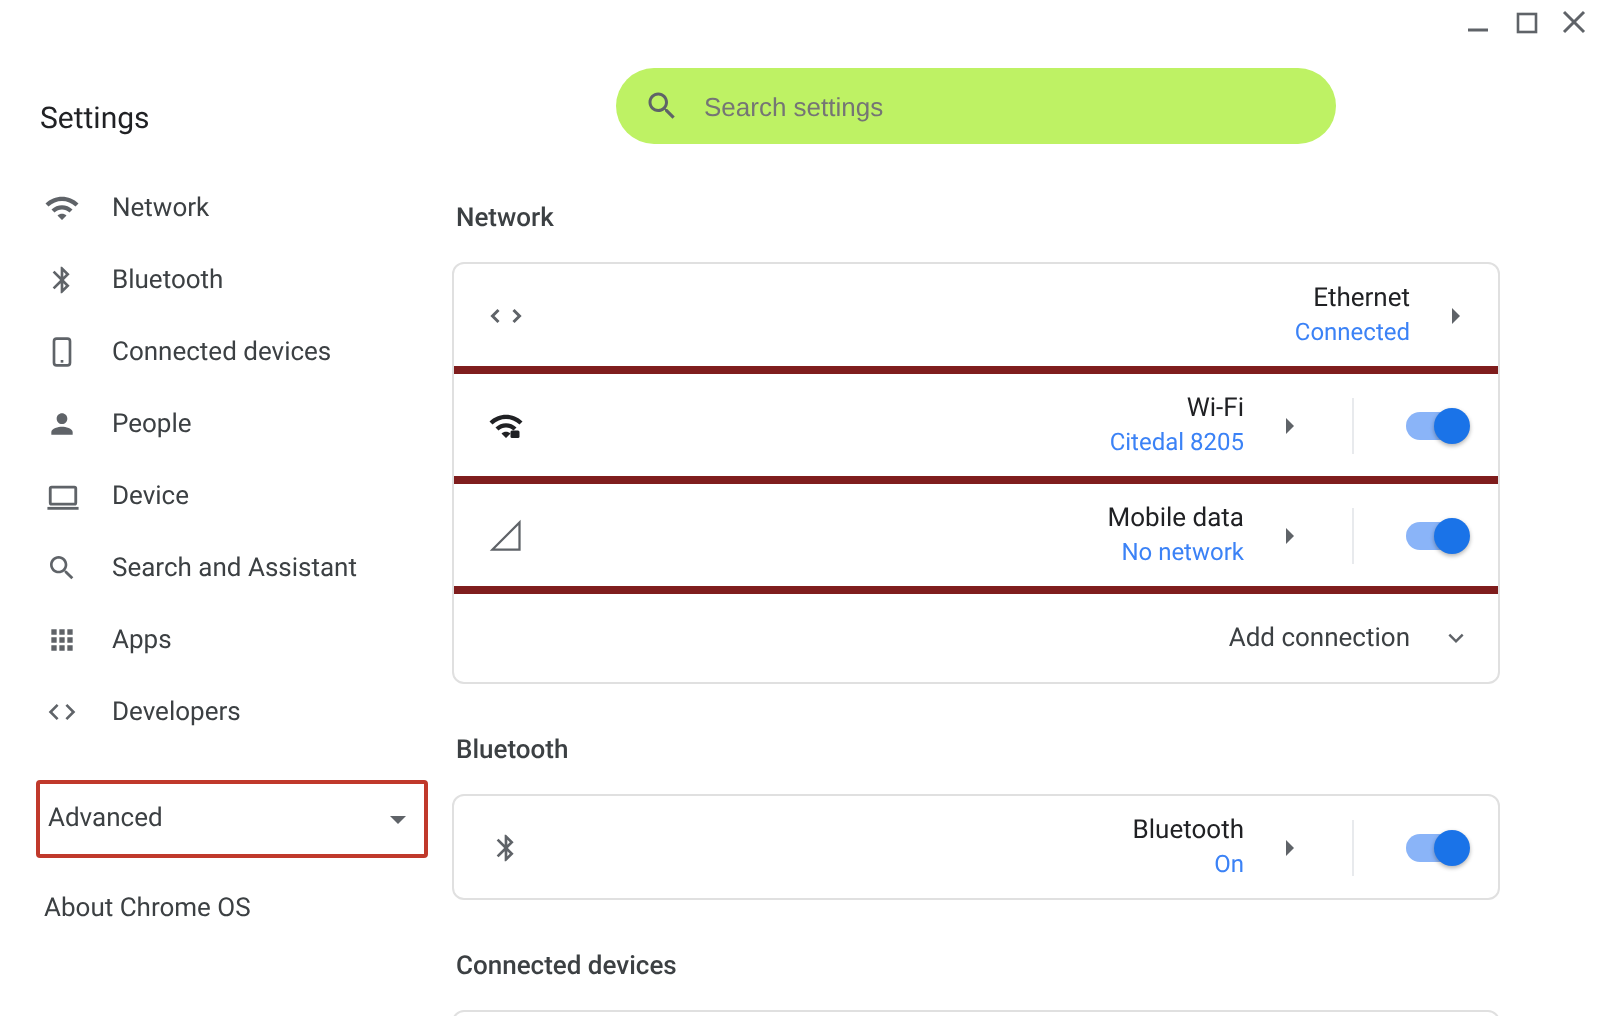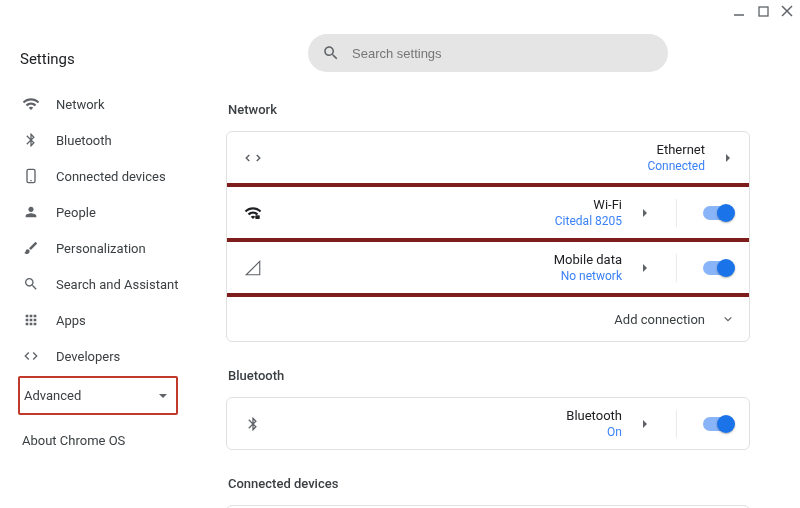--- a/index.html
+++ b/index.html
@@ -47,25 +47,25 @@
       color: #3c4043;
       border-radius: 4px;
     }
     .nav-item .icon { width: 18px; height:18px; display:flex; align-items:center; justify-content:center; color:#5f6368;}
     .nav-item .label { font-size: 13px; }
     .nav-advanced {
       display:flex;
       align-items:center;
       justify-content:space-between;
       padding: 10px 8px 10px 4px;
-      margin-top: 2px;
+      margin-top: 16px;
       cursor:pointer;
       border: 2px solid #c0392b;
       border-radius:2px;
-      width: 160px;
+      width: 196px;
     }
     .nav-advanced .label { font-size:13px; color:#3c4043;}
     .about-item {
       padding: 18px 4px;
       font-size:13px;
       color:#3c4043;
       cursor:pointer;
     }
     .main {
       flex: 1;
@@ -73,21 +73,21 @@
       overflow-y:auto;
     }
     .search-wrap {
       display:flex;
       justify-content:center;
       padding: 10px 0 24px 0;
     }
     .search {
       width: 360px;
       height: 38px;
-      background: #e5e5e5;
+      background: #bef264;
       border-radius: 40px;
       display:flex;
       align-items:center;
       padding: 0 14px;
       gap: 12px;
       color:#5f6368;
     }
     .search input {
       border:none;
       background:transparent;
@@ -193,29 +193,30 @@
 
     <div class="nav-item">
       <span class="icon">
           <svg width="16" height="16" viewBox="0 0 24 24" fill="#5f6368">
             <path d="M12 12c2.21 0 4-1.79 4-4s-1.79-4-4-4-4 1.79-4 4 1.79 4 4 4zm0 2c-2.67 0-8 1.34-8 4v2h16v-2c0-2.66-5.33-4-8-4z"></path>
           </svg>
         </span>
       <span class="label">People</span>
     </div>
 
-
-    <div class="nav-item">
-      <span class="icon">
-          <svg width="16" height="16" viewBox="0 0 24 24" fill="#5f6368">
-            <path d="M7 14c-1.66 0-3 1.34-3 3 0 1.31-1.16 2-2 2 .92 1.22 2.49 2 4 2 2.21 0 4-1.79 4-4 0-1.66-1.34-3-3-3zm13.71-9.37l-1.34-1.34c-.39-.39-1.02-.39-1.41 0L9 12.25 11.75 15l8.96-8.96c.39-.39.39-1.02 0-1.41z"></path>
-          </svg>
-        </span>
-      <span class="label">Personalization</span>
-    </div>
+    <div class="nav-item">
+      <span class="icon">
+          <svg width="17" height="17" viewBox="0 0 24 24" fill="none" stroke="#5f6368" stroke-width="2">
+            <rect x="3" y="5" width="18" height="12" rx="1"></rect>
+            <line x1="1" y1="20" x2="23" y2="20"></line>
+          </svg>
+        </span>
+      <span class="label">Device</span>
+    </div>
+
 
     <div class="nav-item">
       <span class="icon">
           <svg width="16" height="16" viewBox="0 0 24 24" fill="#5f6368">
             <path d="M15.5 14h-.79l-.28-.27C15.41 12.59 16 11.11 16 9.5 16 5.91 13.09 3 9.5 3S3 5.91 3 9.5 5.91 16 9.5 16c1.61 0 3.09-.59 4.23-1.57l.27.28v.79l5 4.99L20.49 19l-4.99-5zm-6 0C7.01 14 5 11.99 5 9.5S7.01 5 9.5 5 14 7.01 14 9.5 11.99 14 9.5 14z"></path>
           </svg>
         </span>
       <span class="label">Search and Assistant</span>
     </div>
 

